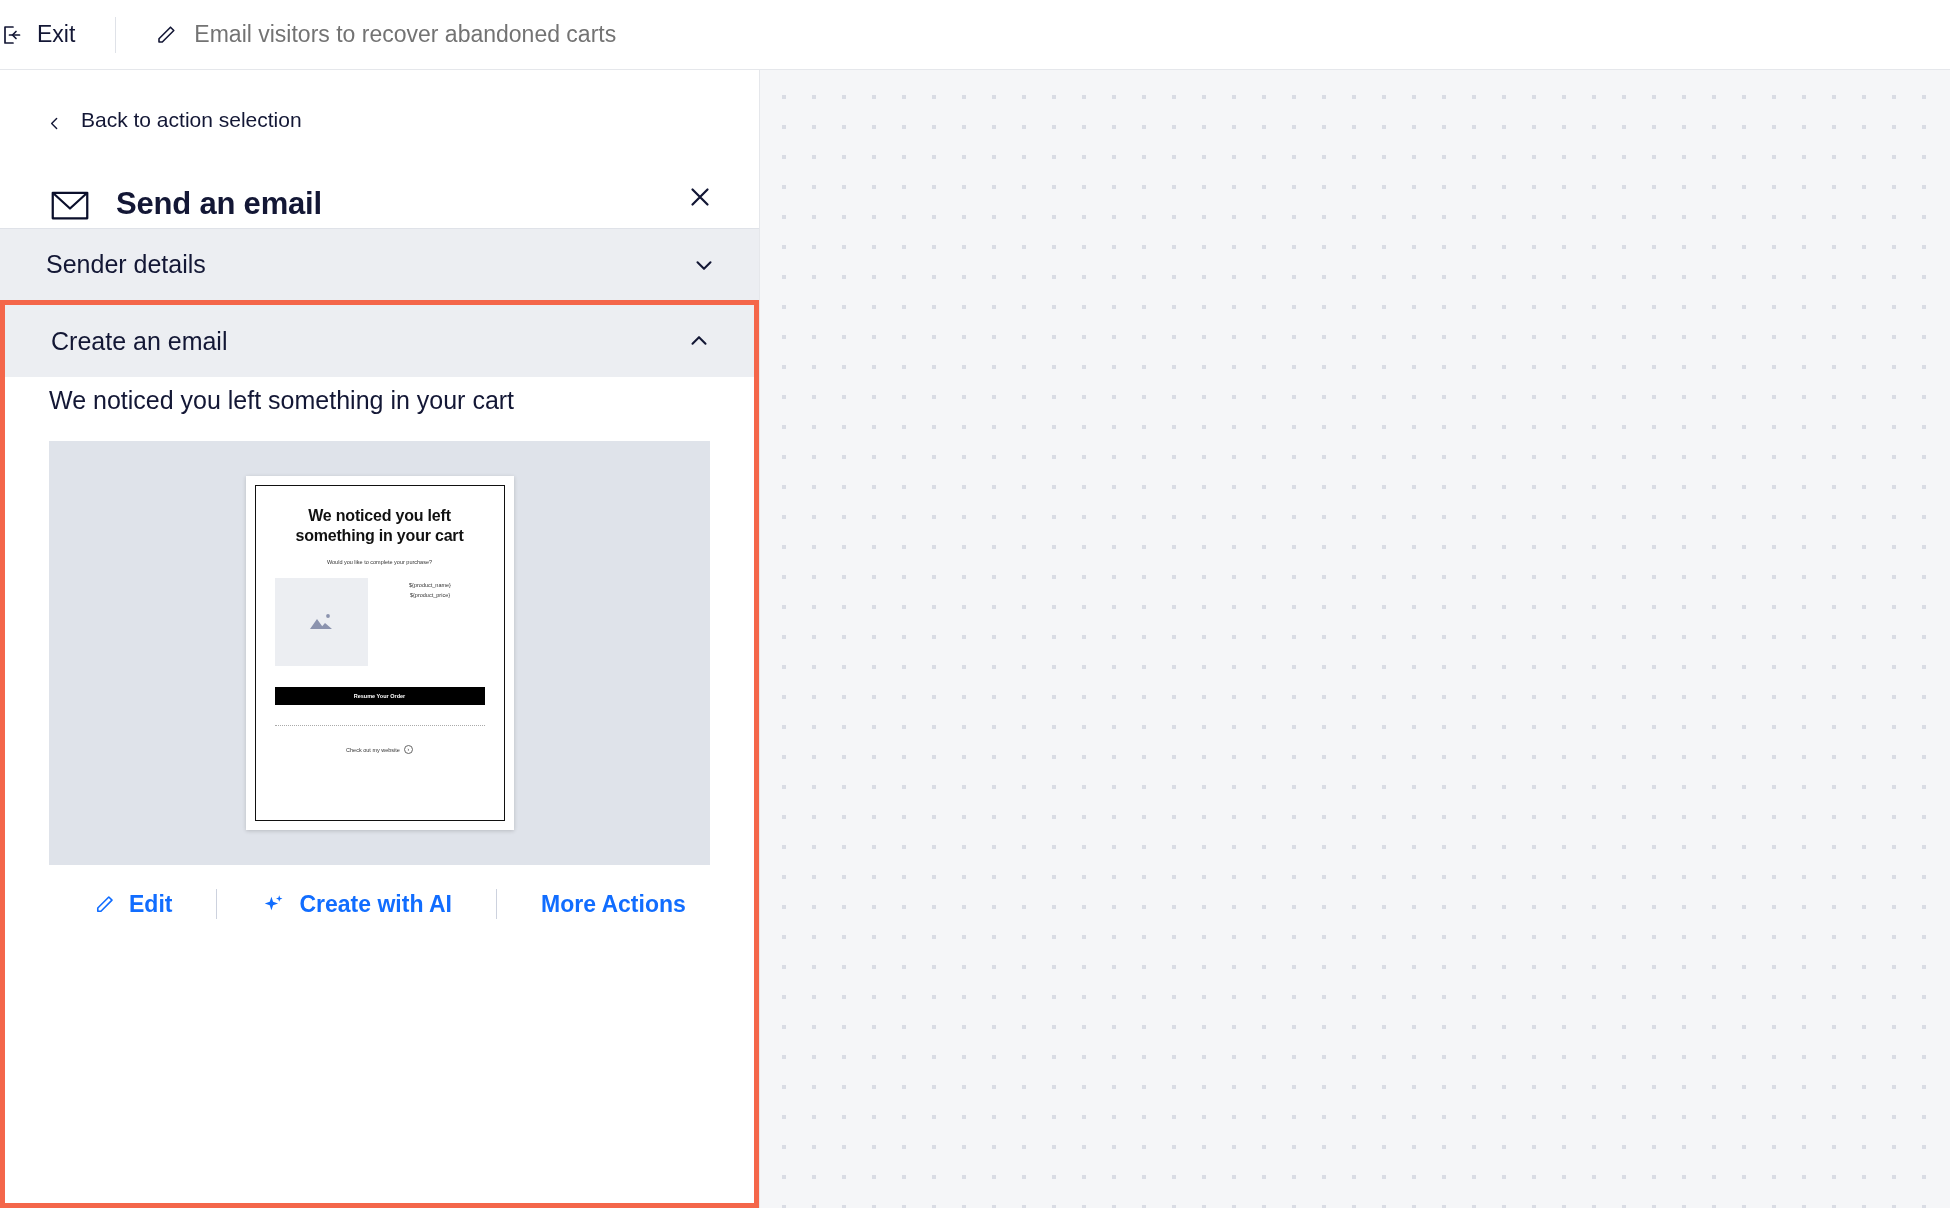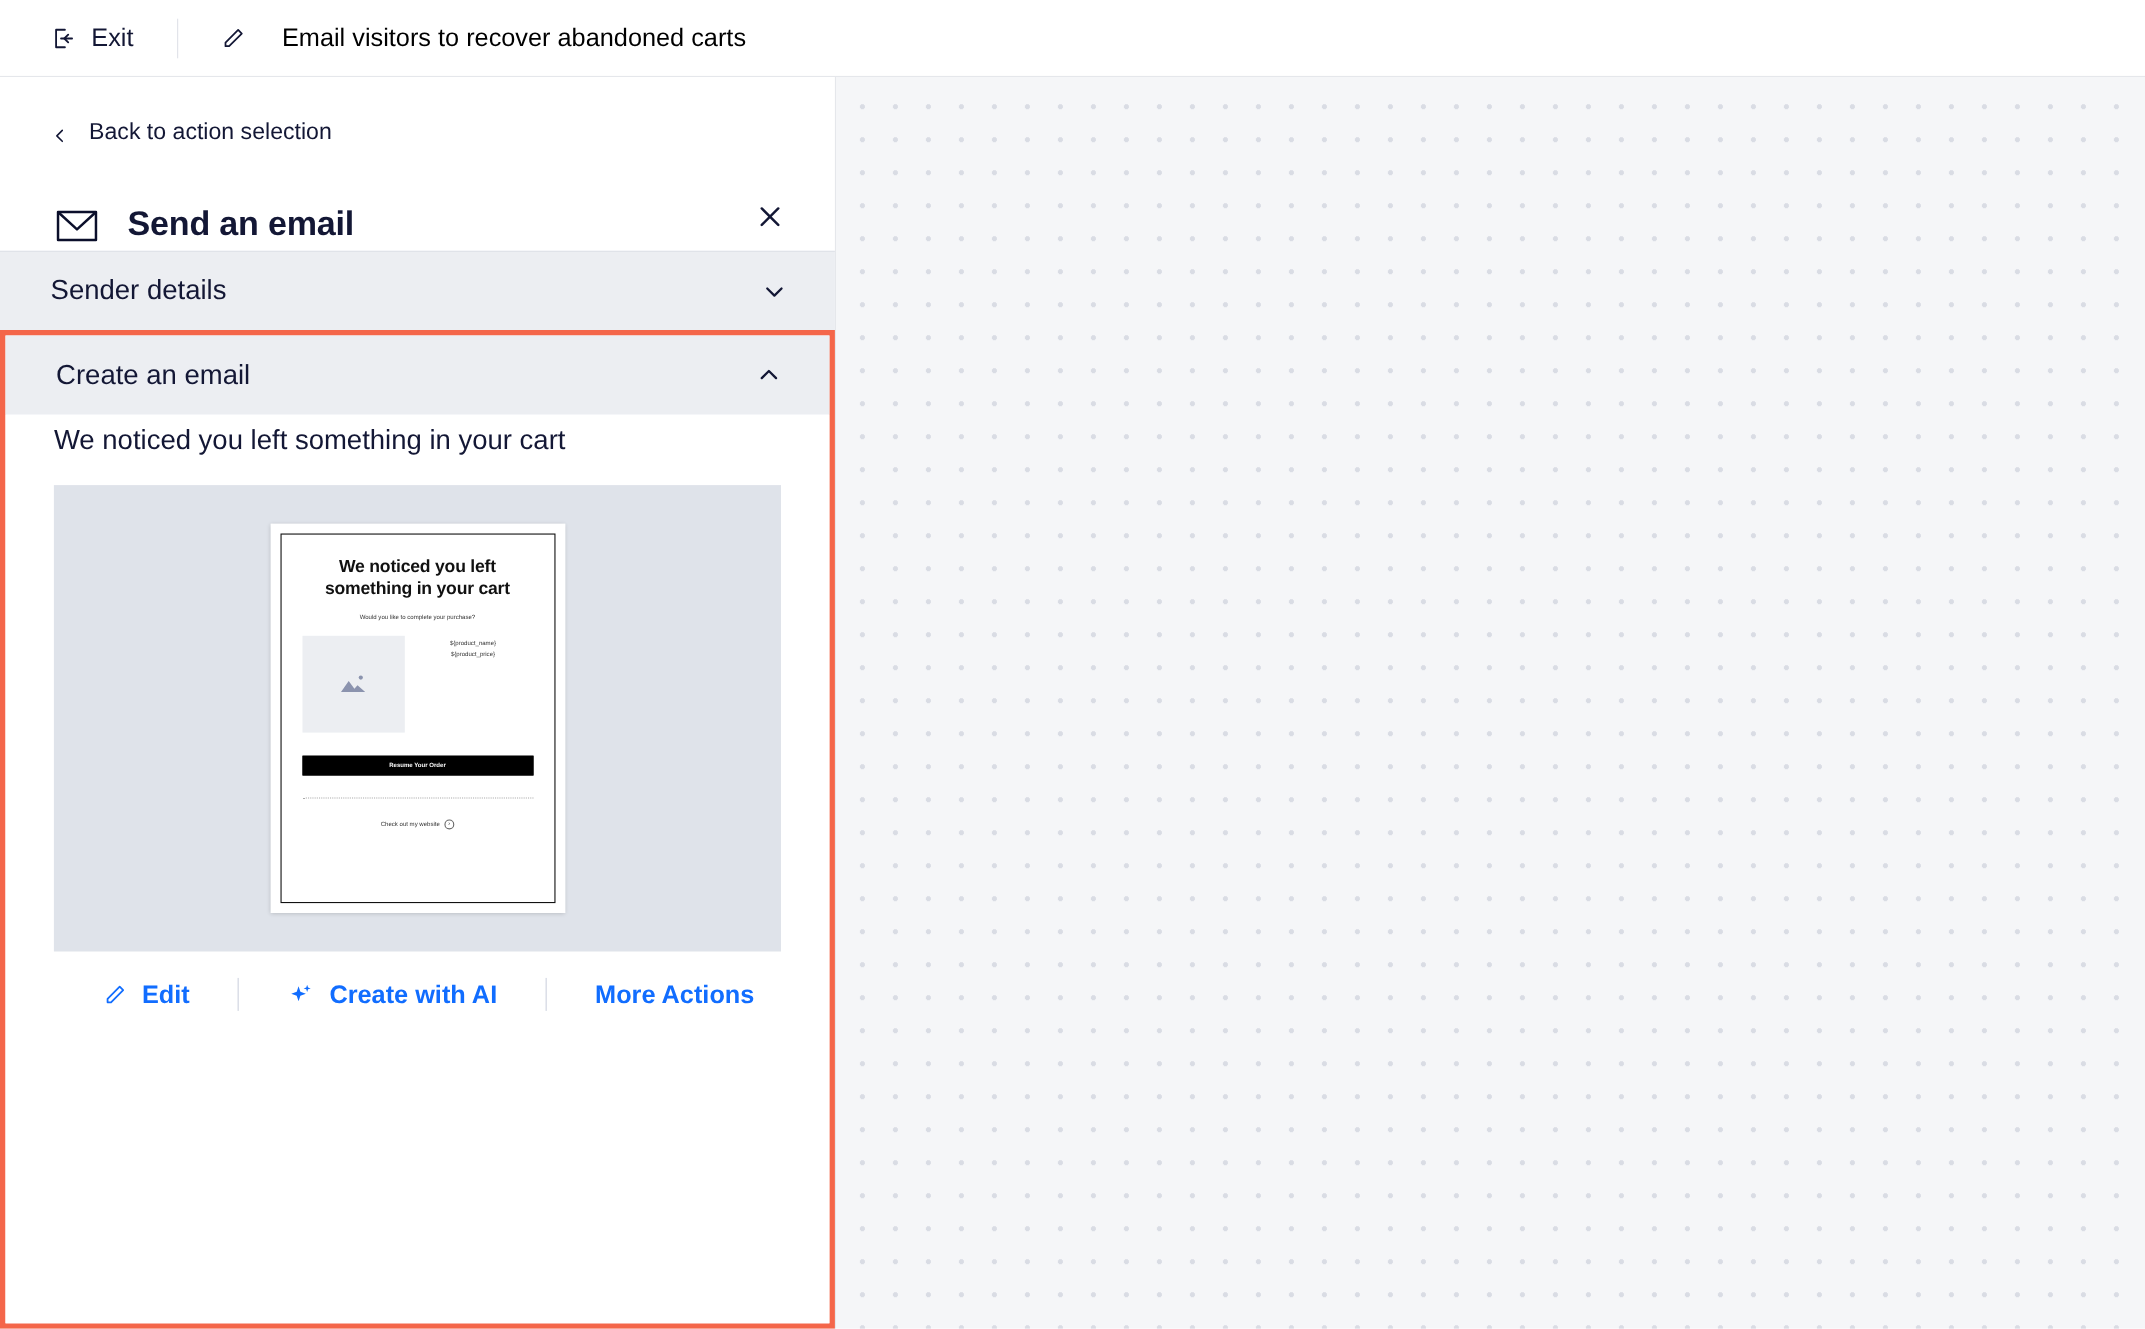--- a/index.html
+++ b/index.html
@@ -10,34 +10,33 @@
     overflow: hidden;
   }
   .app { position: relative; width: 1950px; height: 1208px; display: flex; flex-direction: column; }
 
   
   .topbar {
     height: 70px; min-height: 70px;
     background: #fff;
     border-bottom: 1px solid #e5e7eb;
     display: flex; align-items: center;
-    padding-left: 46px;
     position: relative; z-index: 30;
   }
   .exit-btn {
     display: flex; align-items: center; gap: 13px;
     font-size: 23px; color: #131735; cursor: pointer;
   }
   .topbar-divider {
     width: 1px; height: 36px; background: #dfe2e8;
     margin: 0 38px 0 40px;
   }
   .flow-title {
-    display: flex; align-items: center; gap: 32px;
-    font-size: 23px; color: #000000; cursor: pointer;
+    display: flex; align-items: center; gap: 16px;
+    font-size: 23px; color: #737373; cursor: pointer;
   }
   .ico { display: inline-flex; align-items: center; justify-content: center; }
 
   
   .body-row { display: flex; flex: 1; min-height: 0; }
 
   
   .panel {
     width: 760px; min-width: 760px;
     background: #fff;

